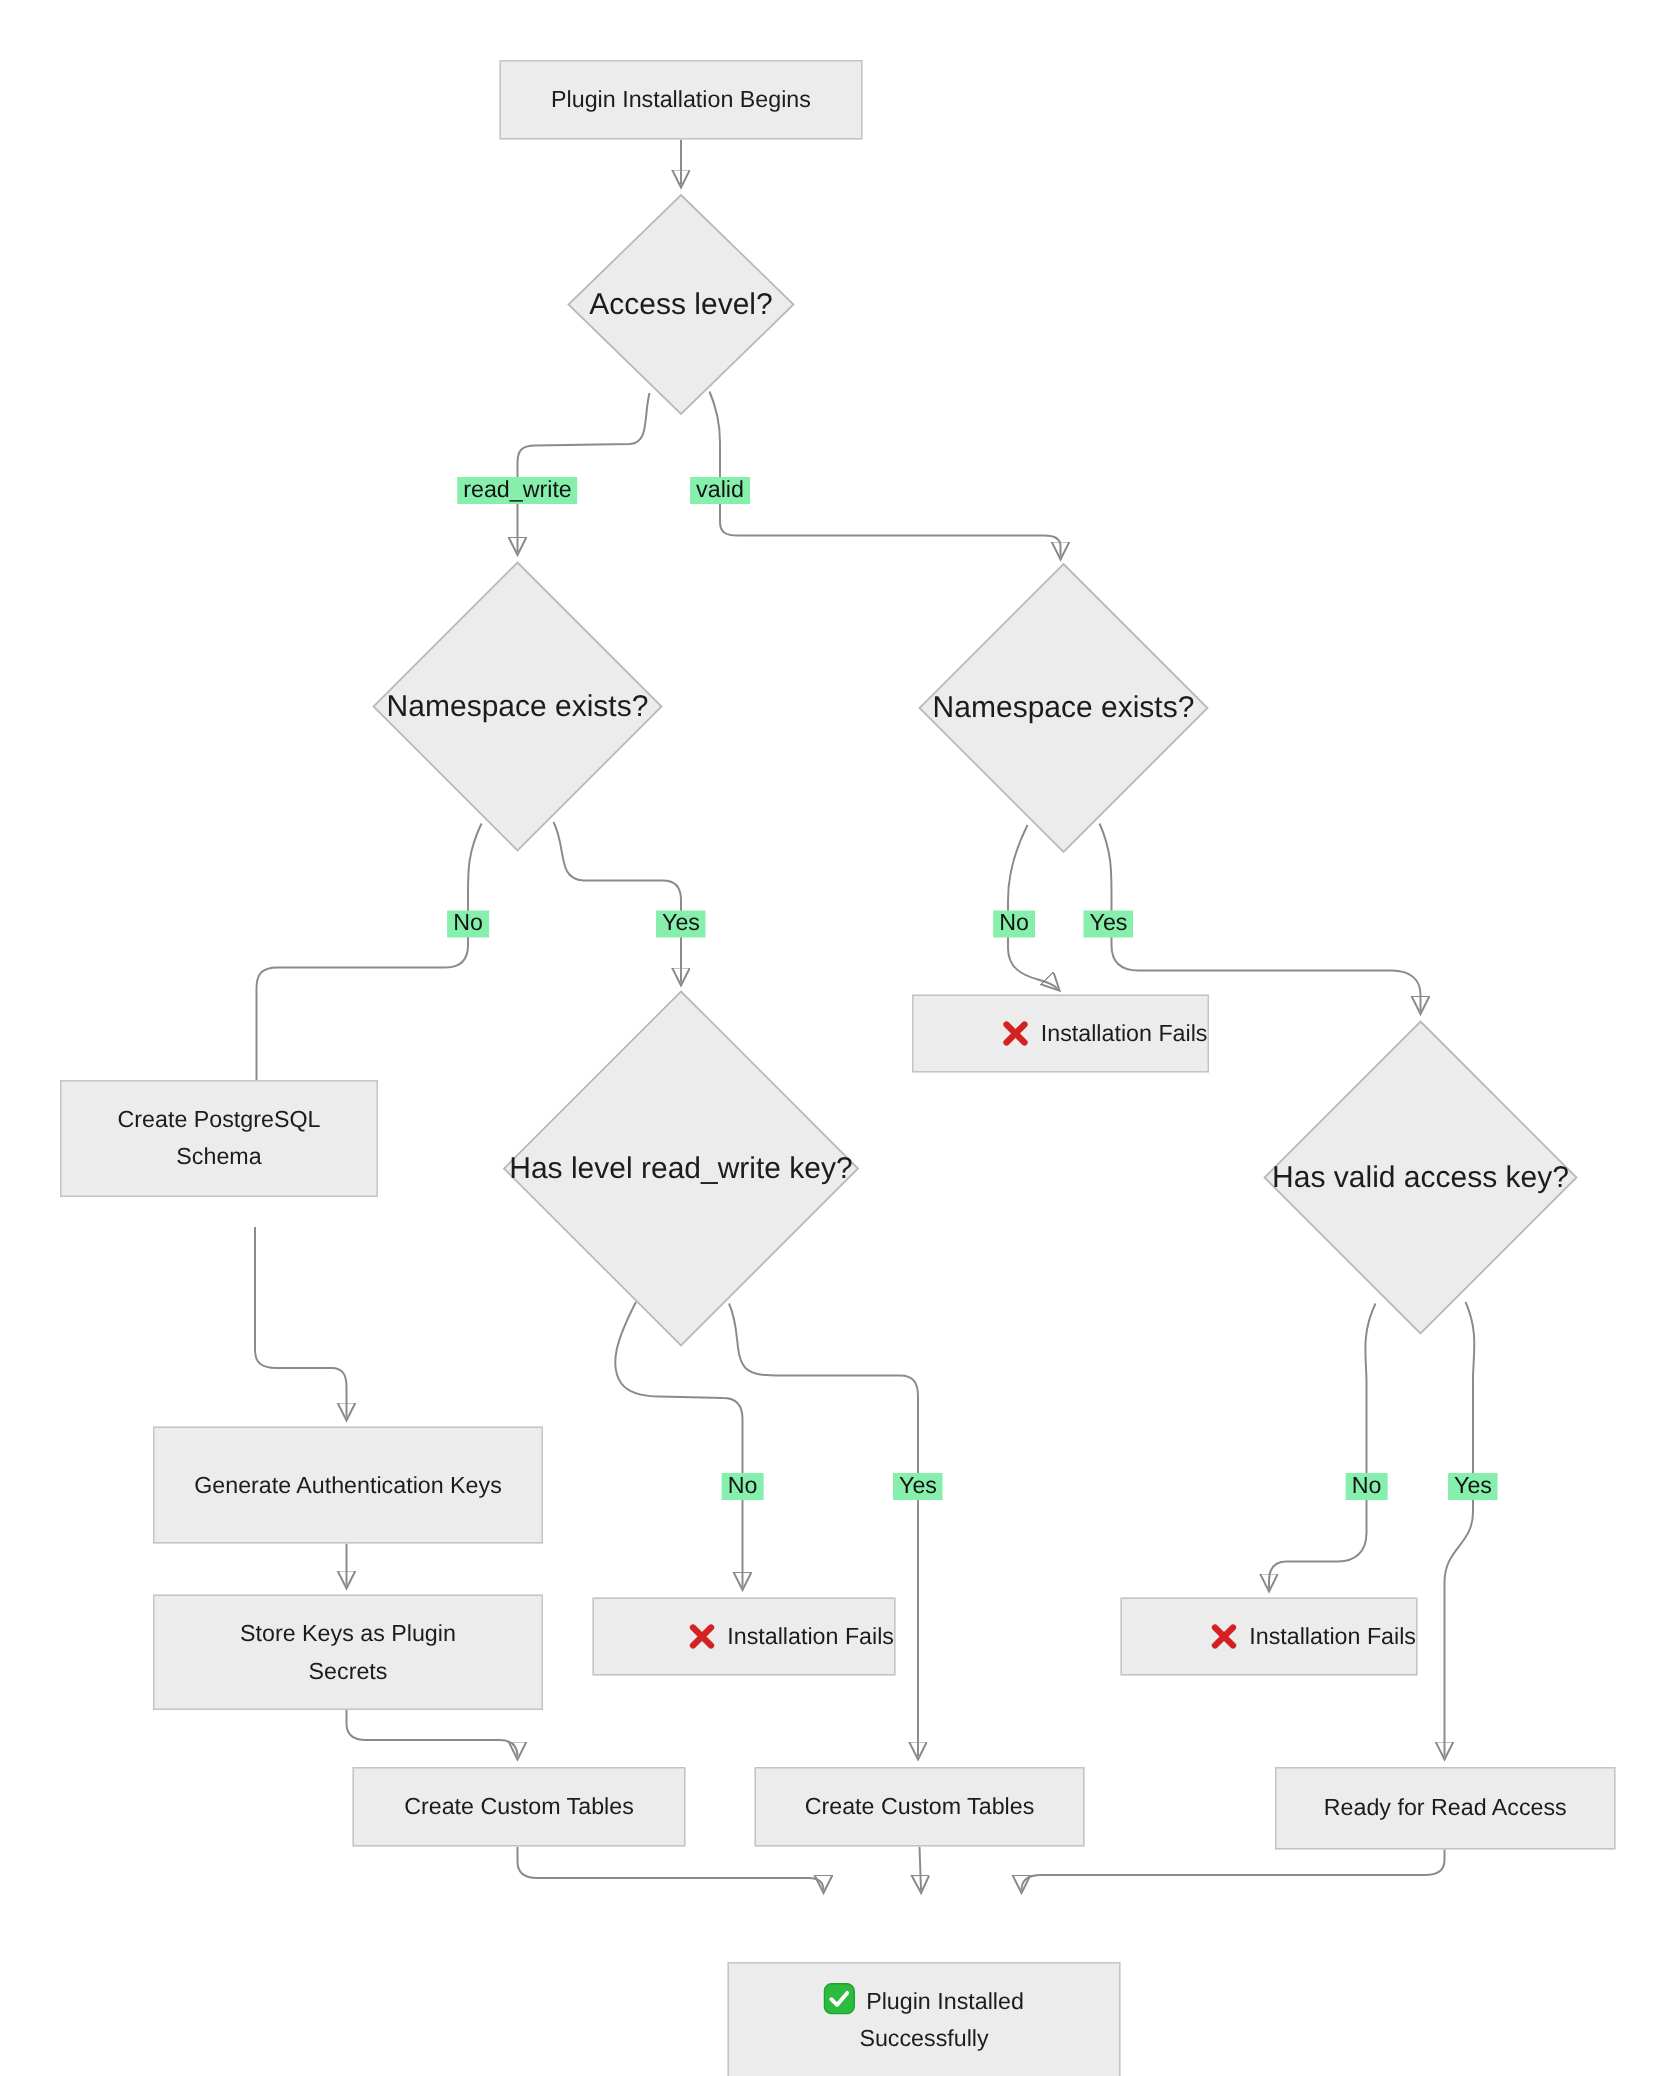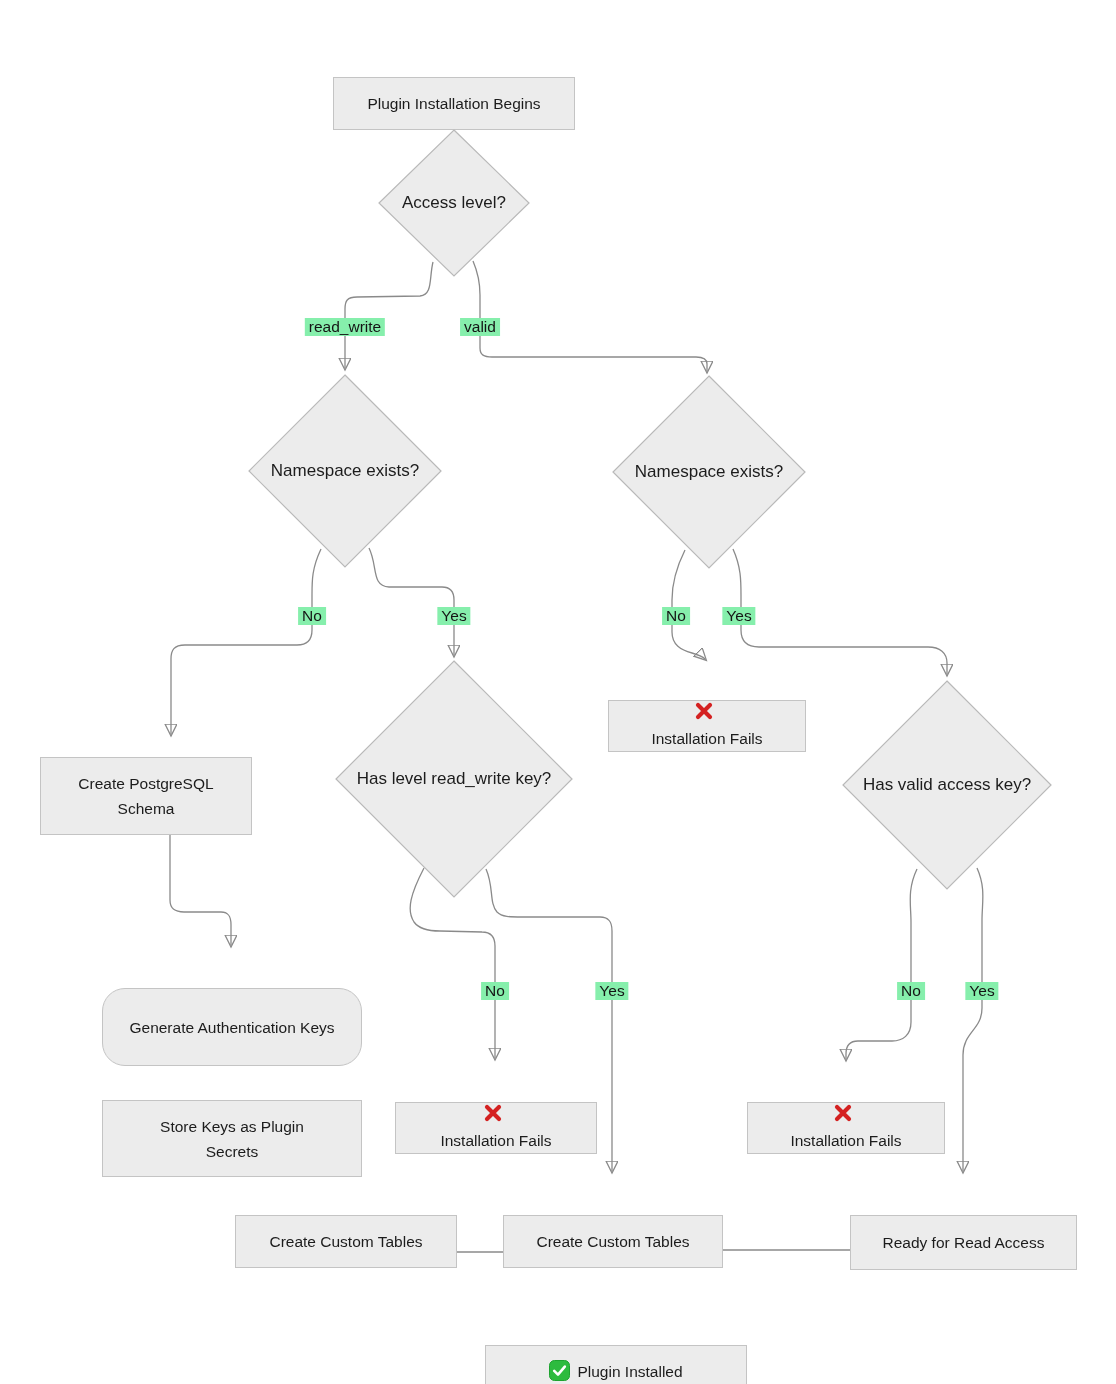--- a/index.html
+++ b/index.html
@@ -12,38 +12,37 @@
     overflow:hidden;
   }
   #edges{position:absolute;left:0;top:0;z-index:1;}
   #edges path{fill:none;stroke:#8a8a8a;stroke-width:1.3px;}
   .rect-node{
     position:absolute;z-index:2;
     background:#ececec;border:1px solid #c4c4c4;
     display:flex;align-items:center;justify-content:center;
     font-size:15.5px;line-height:25px;text-align:center;
     box-sizing:border-box;
-    margin-top:37px;
   }
   .diamond-node{position:absolute;z-index:2;}
   .diamond-node svg{position:absolute;left:0;top:0;}
   .diamond-node .lbl{
     position:absolute;left:0;top:0;width:100%;height:100%;
     display:flex;align-items:center;justify-content:center;
-    font-size:17px;text-align:center;
+    font-size:20px;text-align:center;
   }
   .edge-label{
     position:absolute;z-index:3;
     transform:translate(-50%,-50%);
     background:#86efac;padding:0 4px;
     font-size:15.5px;color:#141414;white-space:nowrap;
   }
   .icon{display:inline-block;vertical-align:-4px;margin-right:7px;flex:none;}
   .node-inner{display:inline-block;}
-  .with-icon{display:flex;align-items:center;justify-content:space-between;flex-direction:column;}
+  .with-icon{display:flex;align-items:center;justify-content:flex-end;}
 </style>
 </head>
 <body>
 
 <div id="canvas">
 
   <svg id="edges" width="1116" height="1384">
     <defs>
       <marker id="arrow" markerUnits="userSpaceOnUse" markerWidth="14" markerHeight="14" refX="10" refY="6" orient="auto">
         <path d="M0,0 L12,6 L0,12 Z" fill="#6e6e6e" stroke="none"></path>
@@ -76,21 +75,21 @@
     <svg class="icon" width="20" height="20" viewBox="0 0 20 20">
       <path d="M4,4 L16,16 M16,4 L4,16" stroke="#d42121" stroke-width="4.2" stroke-linecap="round" fill="none"></path>
     </svg>
     <span>Installation Fails</span>
   </div>
 
   <div class="rect-node" style="left:40px;top:720px;width:212px;height:78px;">
     <span class="node-inner" style="max-width:175px;">Create PostgreSQL Schema</span>
   </div>
 
-  <div class="rect-node" style="left:102px;top:951px;width:260px;height:78px;border-radius:23px;">
+  <div class="rect-node" style="left:102px;top:951px;width:260px;height:78px;">
     <span class="node-inner" style="max-width:210px;">Generate Authentication Keys</span>
   </div>
 
   <div class="rect-node" style="left:102px;top:1063px;width:260px;height:77px;">
     <span class="node-inner" style="max-width:195px;">Store Keys as Plugin Secrets</span>
   </div>
 
   <div class="rect-node with-icon" style="left:395px;top:1065px;width:202px;height:52px;">
     <svg class="icon" width="20" height="20" viewBox="0 0 20 20">
       <path d="M4,4 L16,16 M16,4 L4,16" stroke="#d42121" stroke-width="4.2" stroke-linecap="round" fill="none"></path>

